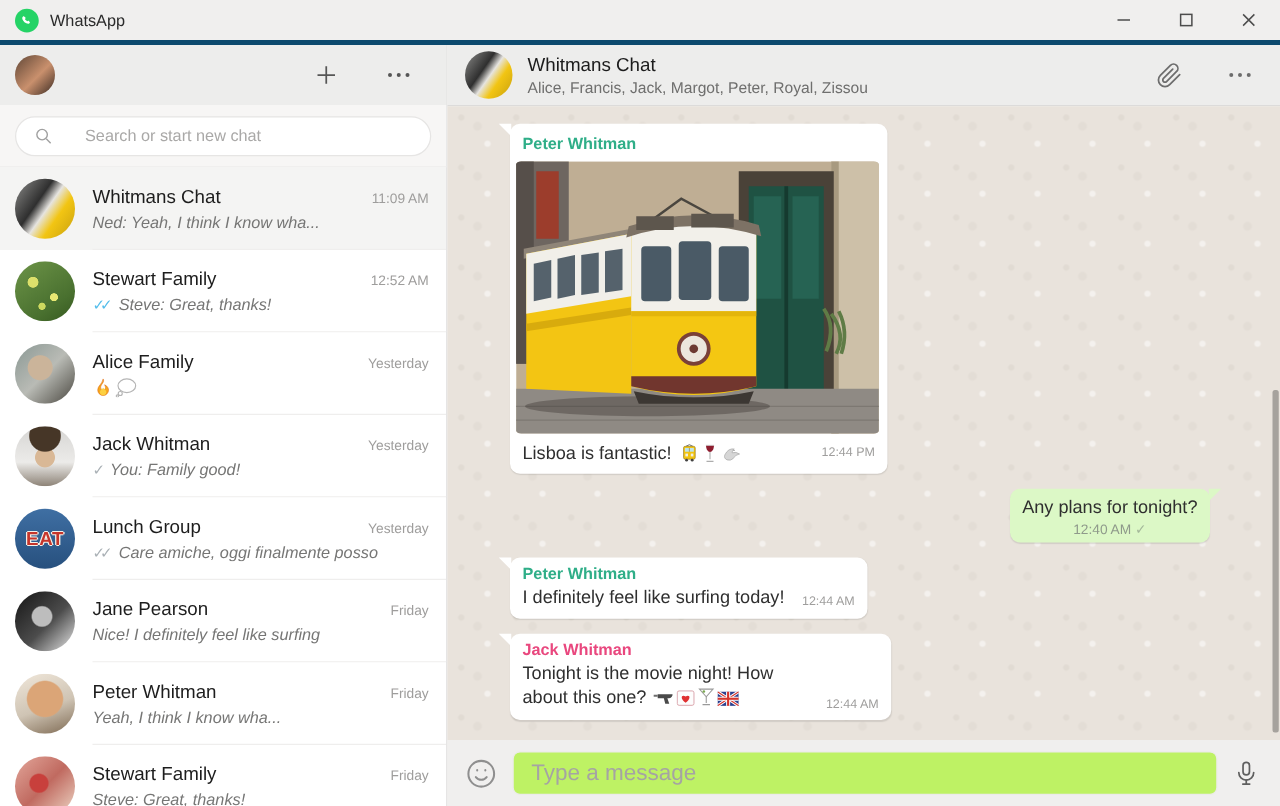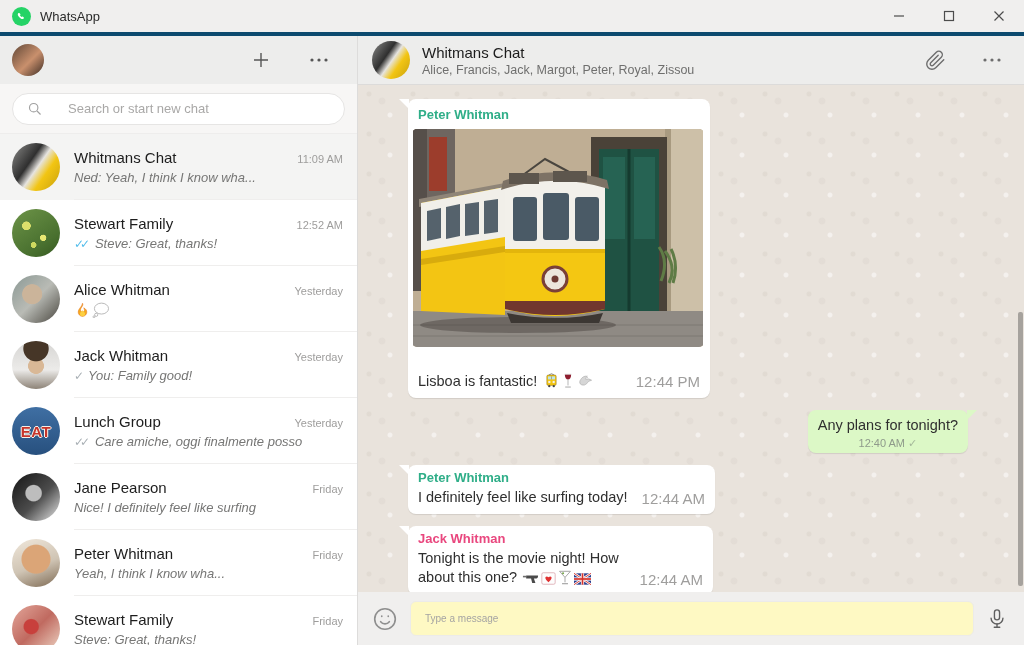--- a/index.html
+++ b/index.html
@@ -74,27 +74,27 @@
     background-image:radial-gradient(circle at 11px 9px, rgba(120,110,95,.07) 2px, transparent 3px),
                      radial-gradient(circle at 32px 30px, rgba(255,255,255,.5) 2px, transparent 3px),
                      radial-gradient(circle at 24px 16px, rgba(120,110,95,.05) 3px, transparent 4px);
     background-size:44px 40px; }
   .bubble { position:relative; border-radius:8px; box-shadow:0 1px 1px rgba(0,0,0,.1); font-size:14.5px; color:#2f2f2f; }
   .bubble.in { background:#fff; align-self:flex-start; }
   .bubble.in.tail::before { content:''; position:absolute; top:0; left:-9px; border-top:10px solid #fff; border-left:10px solid transparent; }
   .bubble.out { background:#dcf8c6; align-self:flex-end; }
   .bubble.out.tail::before { content:''; position:absolute; top:0; right:-9px; border-top:10px solid #dcf8c6; border-right:10px solid transparent; }
   .msg-author { font-size:13px; font-weight:bold; line-height:1.2; }
-  .msg-time { font-size:15px; color:#9f9e9d; white-space:nowrap; }
+  .msg-time { font-size:10px; color:#9f9e9d; white-space:nowrap; }
 
   .bubble.image-msg { padding:4px; width:302px; }
   .bubble.image-msg .msg-author { padding:4px 6px 6px; }
   .chat-photo { width:292px; height:218px; border-radius:5px; overflow:hidden; display:block; }
   .chat-photo svg { display:block; width:100%; height:100%; }
-  .caption-row { display:flex; align-items:flex-start; padding:8px 6px 4px;margin-top:18px; }
+  .caption-row { display:flex; align-items:center; padding:8px 6px 4px; }
   .caption-text { margin-right:6px; }
   .caption-row .msg-time { margin-left:auto; padding-left:14px; }
 
   .bubble.text-msg { padding:5px 10px 7px; max-width:330px; }
   .bubble.text-msg .msg-author { margin-bottom:2px; }
   .msg-line { display:flex; align-items:baseline; }
   .msg-line .msg-time { margin-left:14px; position:relative; top:2px; }
   .msg-text { line-height:1.35; }
 
   .bubble.out.text-msg { padding:6px 10px 4px; }
@@ -102,21 +102,21 @@
   .out-meta .ticks { color:#a4b89a; margin:0 0 0 3px; font-size:11px; }
 
   .jack-meta { position:absolute; right:10px; bottom:7px; }
 
   .msg-emoji { display:inline-block; vertical-align:-3px; margin:0 1px; }
   .msg-emoji svg { display:block; }
 
   .chat-scrollbar { position:absolute; right:1px; top:227px; width:5px; height:274px; background:#a6a29d; border-radius:2px; }
 
   .composer { height:53px; background:#f0efee; display:flex; align-items:center; padding:0 16px 0 14px; gap:12px; flex:0 0 auto; }
-  .composer-input { flex:1; height:35px; background:#fef9c3; border:1px solid #ecebe9; border-radius:6px; font-size:10px; color:#444; padding:0 14px; outline:none; font-family:inherit; }
+  .composer-input { flex:1; height:35px; background:#bef264; border:1px solid #ecebe9; border-radius:6px; font-size:18px; color:#444; padding:0 14px; outline:none; font-family:inherit; }
   .composer-input::placeholder { color:#a5a4a3; }
 </style>
 </head>
 <body>
 
 <div class="app">
 
   <div class="titlebar">
     <span class="tb-logo">
       <svg viewBox="0 0 24 24" fill="#fff">
@@ -199,21 +199,21 @@
                 <span class="ticks double blue">✓✓</span>
                 <span>Steve: Great, thanks!</span>
               </div>
             </div>
             <div class="row-divider"></div>
           </div>
           <div class="chat-row">
             <div class="avatar av-alice"></div>
             <div class="row-body">
               <div class="row-line1">
-                <span class="row-name">Alice Whitman</span>
+                <span class="row-name">Alice Family</span>
                 <span class="row-time">Yesterday</span>
               </div>
               <div class="row-line2">
                 <span class="msg-emoji">
                   <svg width="15" height="16" viewBox="0 0 16 17">
                     <path d="M8 1.2C9.6 4 5.9 5.6 5.9 8.4a2.1 2.1 0 0 0 4.2.3C10.1 7.6 9.6 6.9 9.3 6.2c2.4 1.1 3.3 2.9 3.3 4.5a4.6 4.6 0 1 1-9.2 0C3.4 6.9 7.1 5.9 8 1.2z" fill="#f7a81b" stroke="#e0701a" stroke-width=".5"></path>
                     <path d="M8 15.1a2.7 2.7 0 0 1-2.7-2.7c0-1.6 1.7-2.2 2.7-3.7 1 1.5 2.7 2.1 2.7 3.7A2.7 2.7 0 0 1 8 15.1z" fill="#fcd041"></path>
                   </svg>
                 </span>
                 <span class="msg-emoji">

